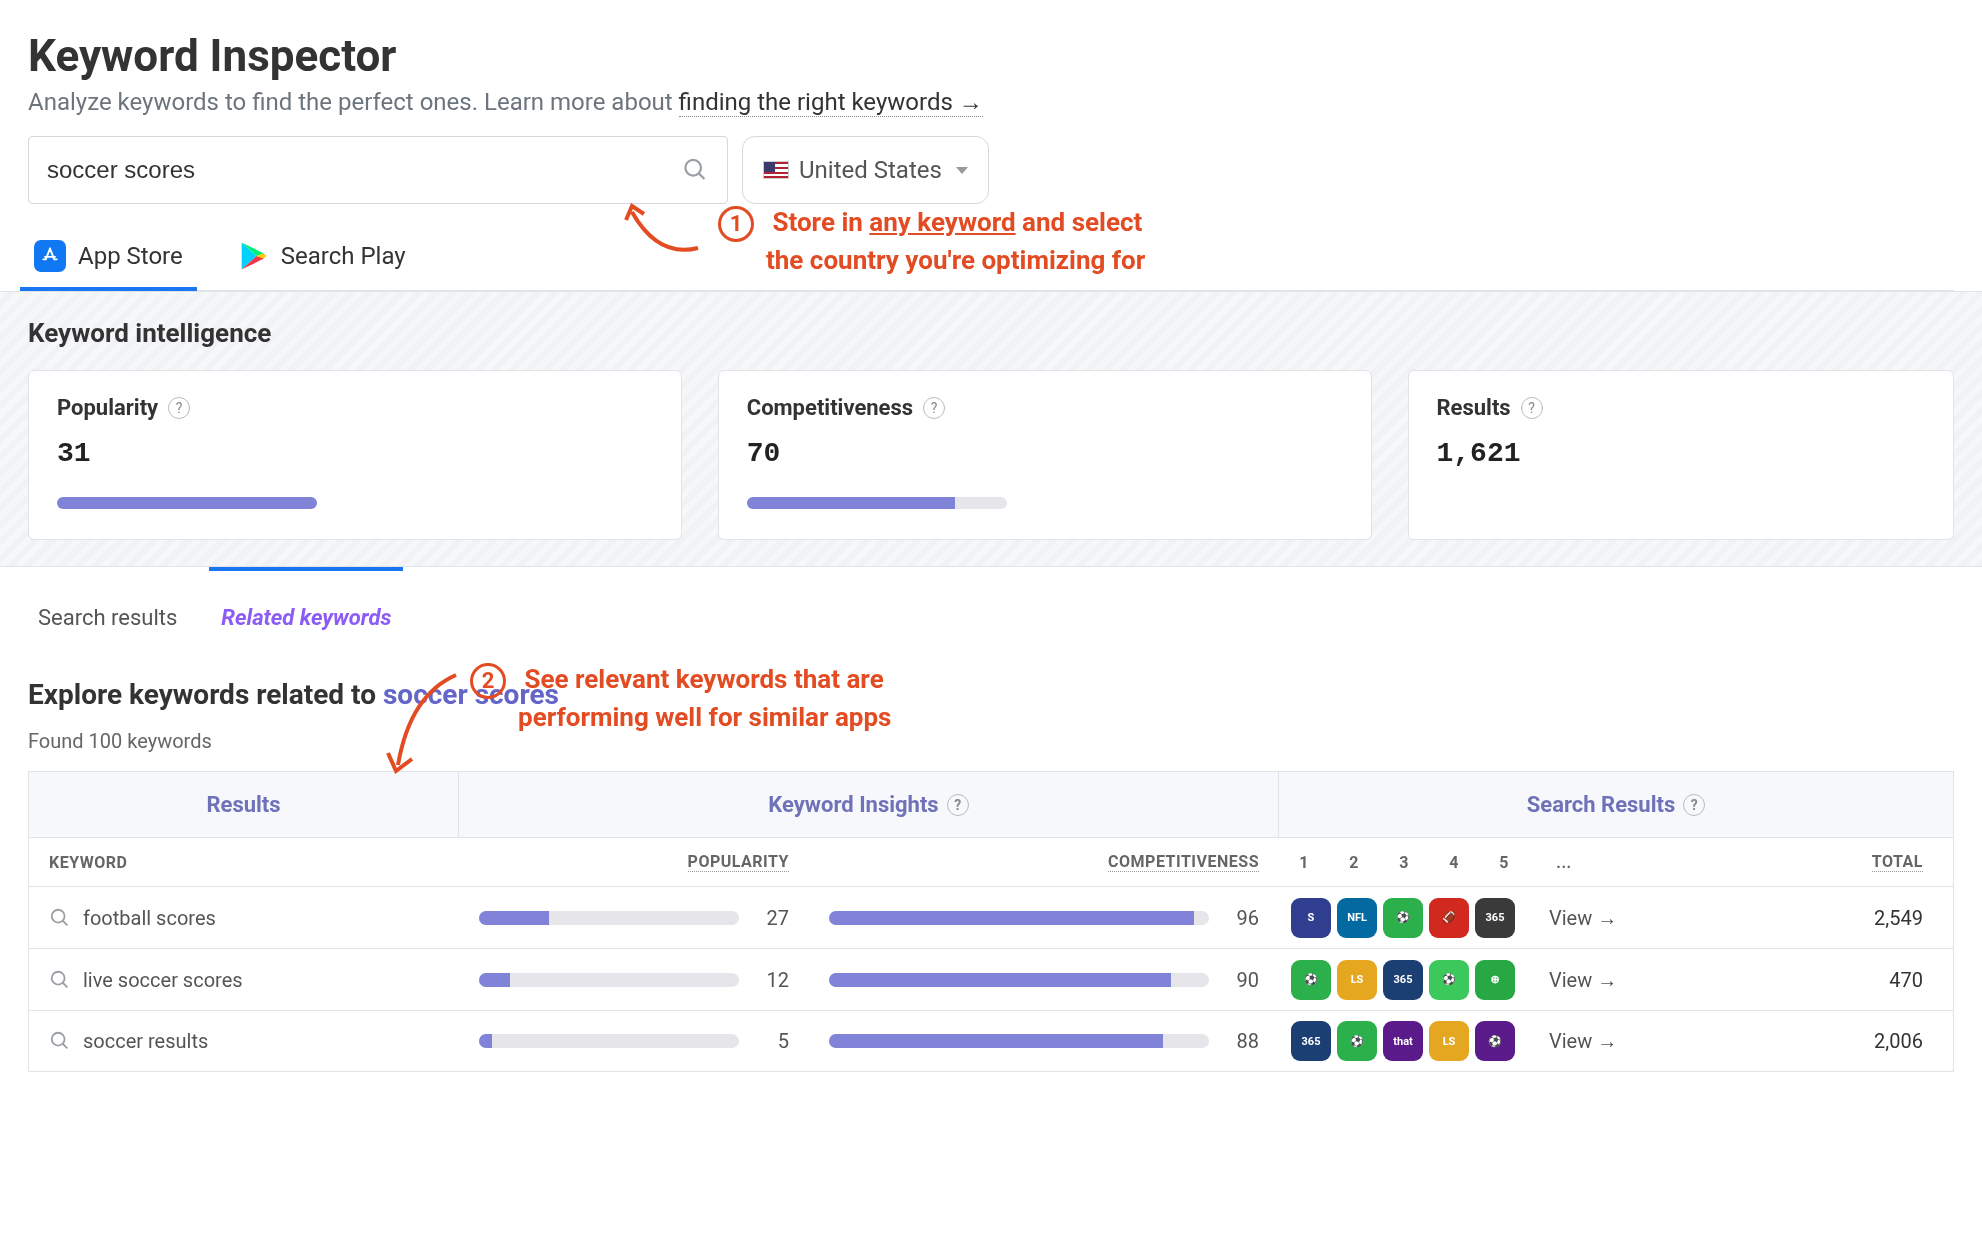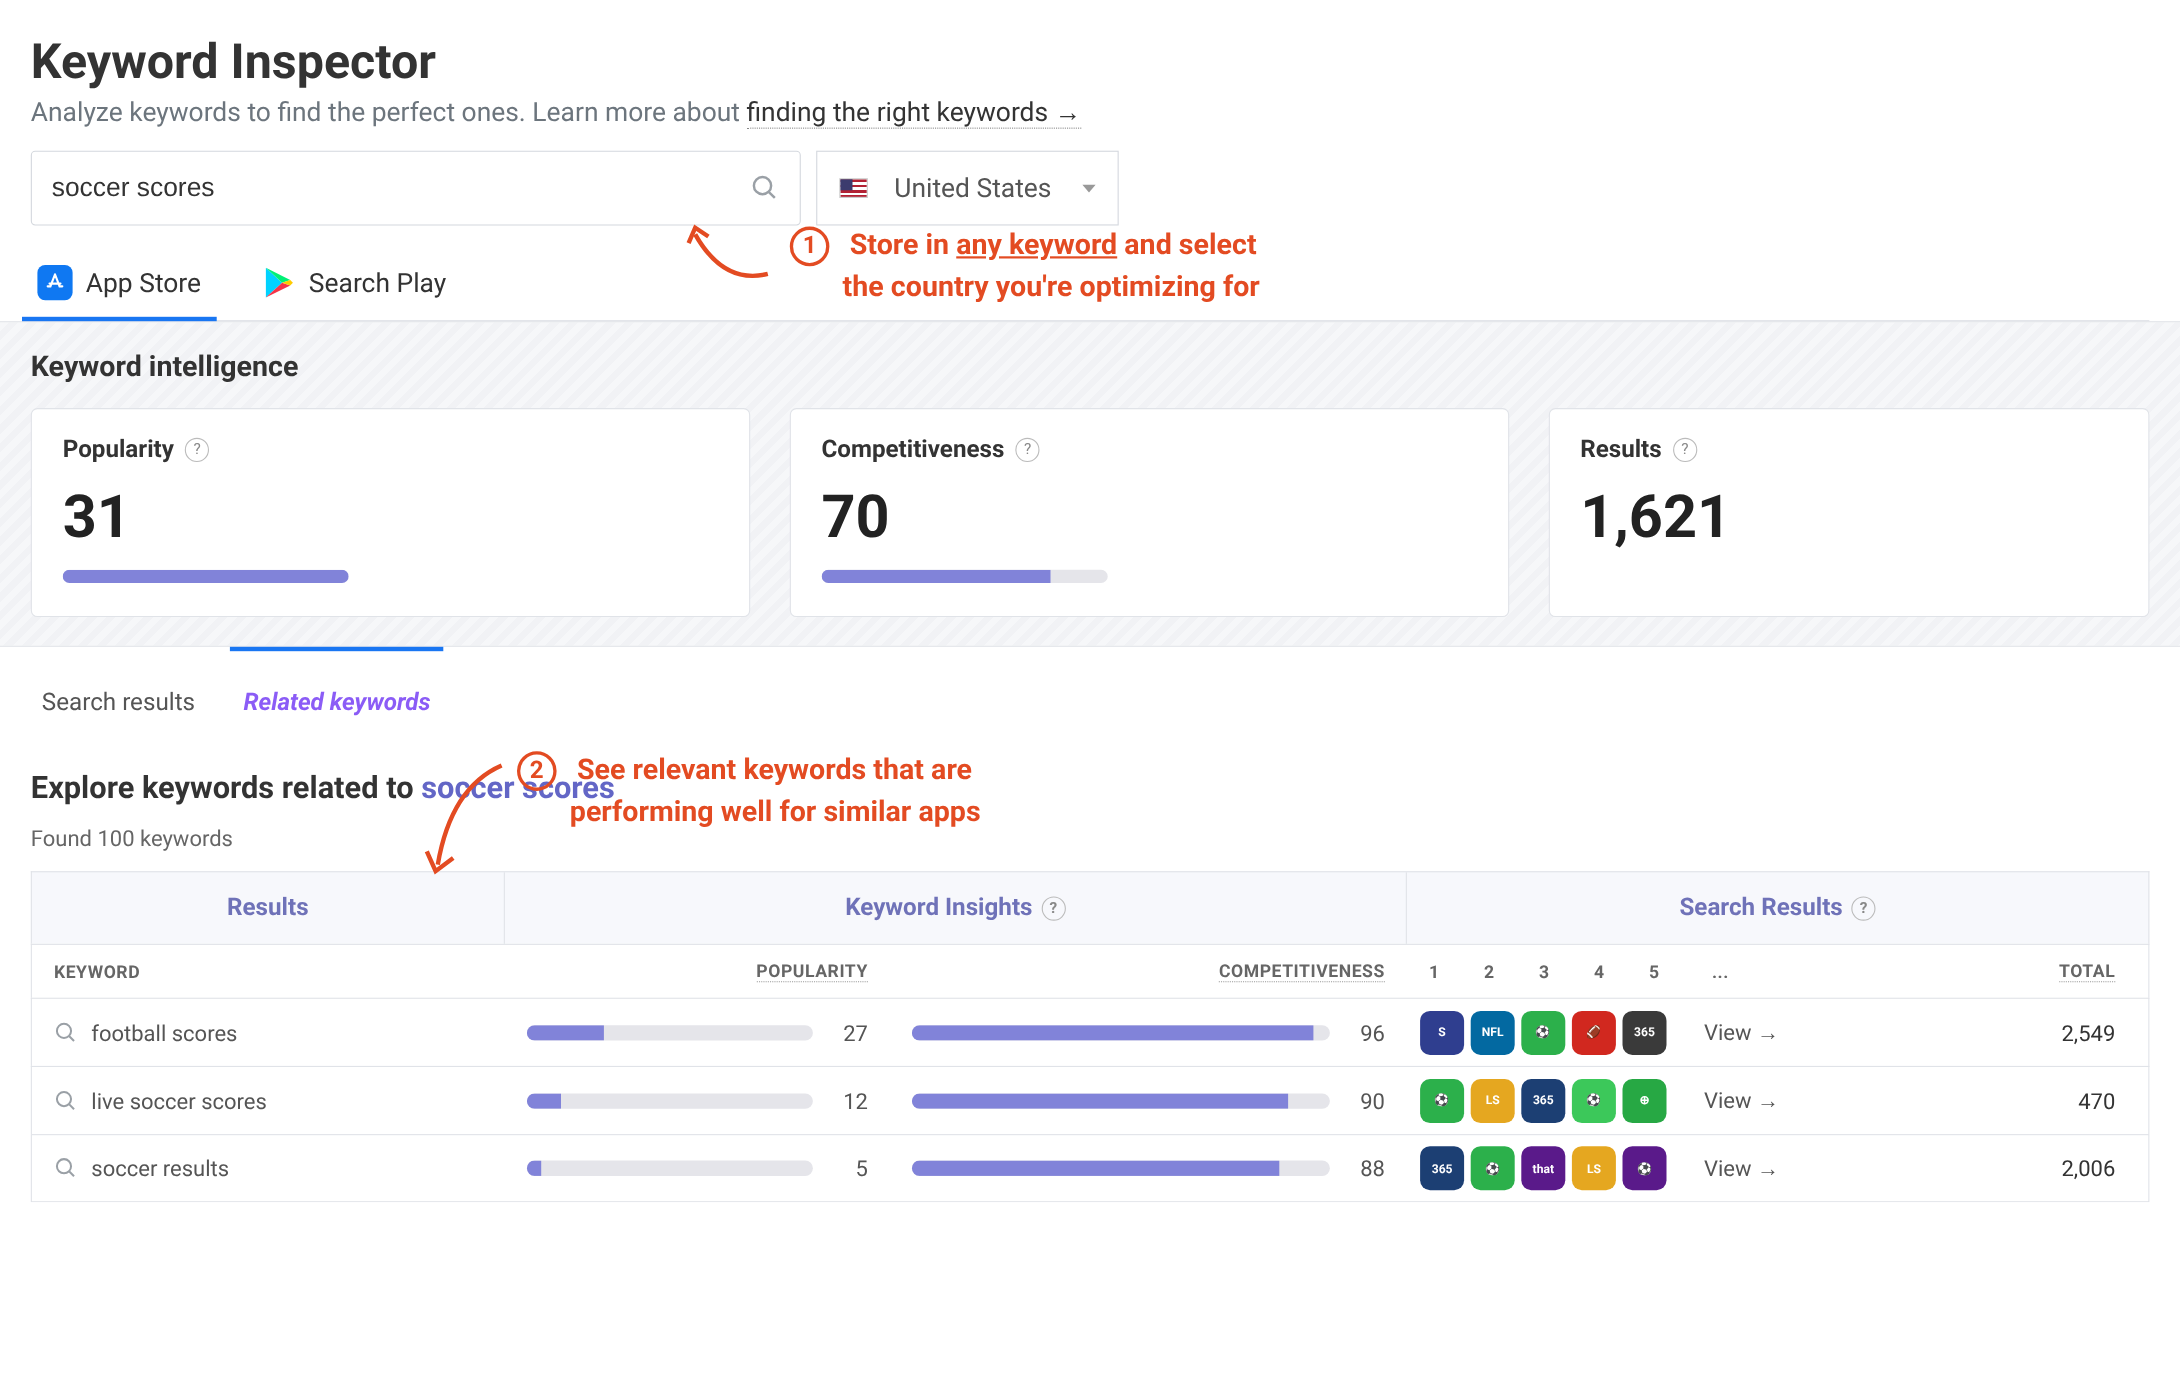--- a/index.html
+++ b/index.html
@@ -19,22 +19,22 @@
       display: flex; align-items: center; justify-content: space-between;
       border: 1px solid #d4d8de; border-radius: 4px; padding: 10px 18px;
       width: 700px; height: 68px; background: #fff;
     }
     .search-box input {
       border: none; outline: none; font-size: 24px; color: #333; width: 100%;
       background: transparent;
     }
     .search-icon-svg { width: 28px; height: 28px; stroke: #9aa0a6; fill: none; stroke-width: 2; }
     .country-select {
-      display: flex; align-items: center; gap: 24px;
-      border: 1px solid #d4d8de; border-radius: 0; padding: 10px 20px;
+      display: flex; align-items: center; gap: 10px;
+      border: 1px solid #d4d8de; border-radius: 13px; padding: 10px 20px;
       height: 68px; font-size: 24px; color: #555; cursor: pointer;
       background: #fff;
     }
     .flag-us {
       width: 26px; height: 18px; background: linear-gradient(
         #B22234 0%, #B22234 15%, #fff 15%, #fff 30%, #B22234 30%, #B22234 45%,
         #fff 45%, #fff 60%, #B22234 60%, #B22234 75%, #fff 75%, #fff 90%, #B22234 90%);
       position: relative; border: 1px solid #ccc;
     }
     .flag-us::before {
@@ -81,21 +81,21 @@
       padding: 24px 28px 30px 28px;
     }
     .ki-card.narrow { flex: 0.82; }
     .ki-card-head { display: flex; align-items: center; gap: 10px; margin-bottom: 18px; }
     .ki-card-label { font-size: 22px; font-weight: 700; color: #333; }
     .help-icon {
       width: 22px; height: 22px; border: 1px solid #bbb; border-radius: 50%;
       display: inline-flex; align-items: center; justify-content: center;
       font-size: 14px; color: #888; cursor: pointer;
     }
-    .ki-card-value { font-size: 54px; font-weight: 700; color: #222; margin-bottom: 16px; }
+    .ki-card-value { font-size: 28px; font-weight: 700; color: #222; margin-bottom: 28px; font-family: Liberation Mono, monospace; }
     .progress-track {
       height: 12px; background: #e5e5ea; border-radius: 6px; overflow: hidden;
       max-width: 260px;
     }
     .progress-fill { height: 100%; background: #8183d9; }
 
     .mid-tabs { display: flex; gap: 32px; padding: 30px 0 0 4px; }
     .mid-tab { font-size: 22px; font-weight: 400; color: #555; padding: 8px 6px 12px 6px; cursor: pointer; position: relative; }
     .mid-tab.active { font-weight: 700; color: #8b5cf6; font-style: italic; }
     .mid-tab.active::after {

